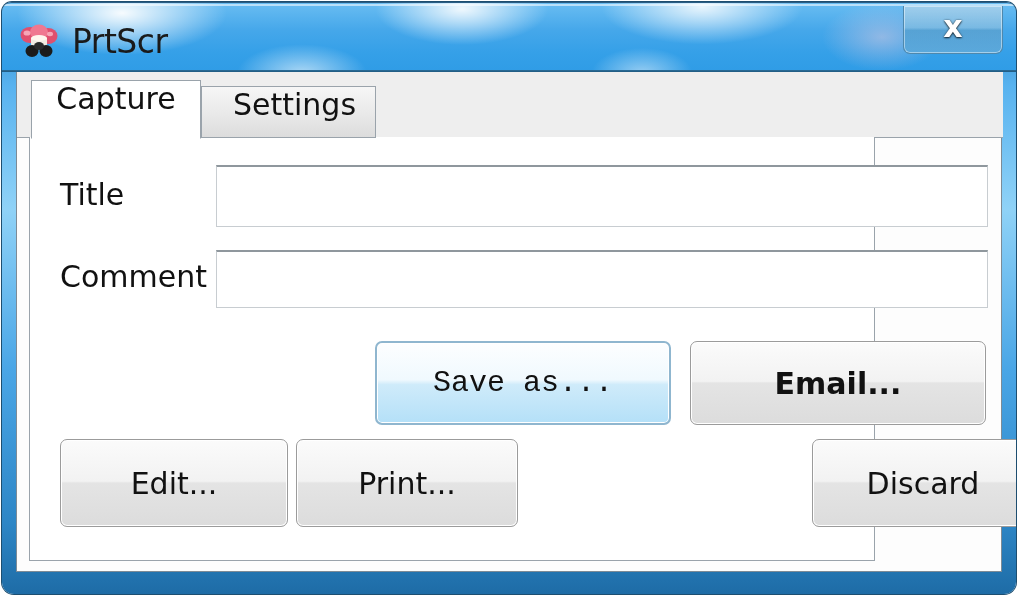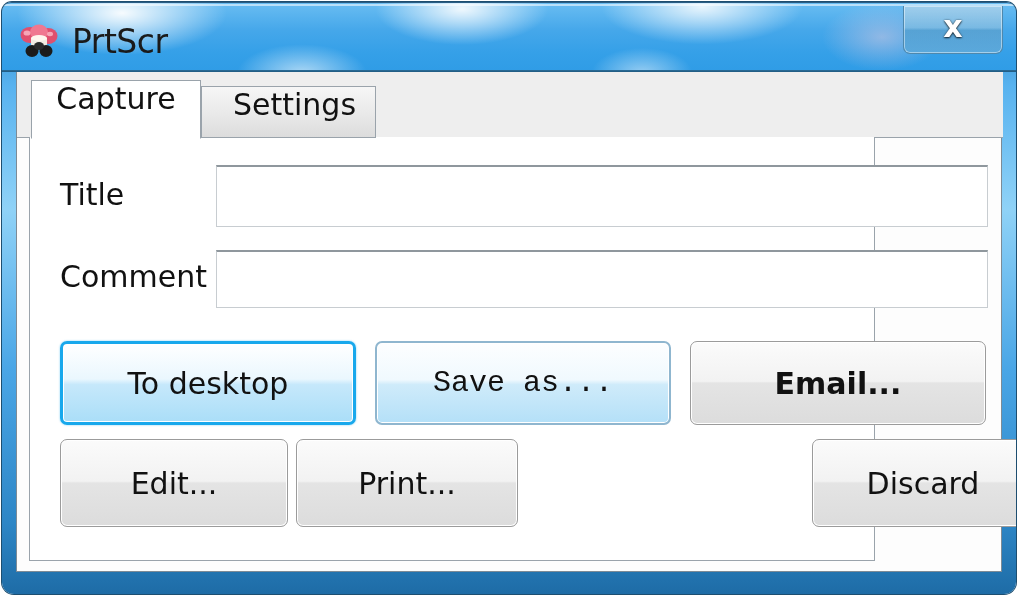--- a/index.html
+++ b/index.html
@@ -270,23 +270,20 @@
     </div>
 
     <div id="tabpanel">
 
       <div class="form-label" style="left:30px; top:40px;">Title</div>
       <input class="text-input" type="text" style="left: 186px; top: 28px; width: 772px; height: 62px;" value="" placeholder="">
 
       <div class="form-label" style="left:30px; top:122px;">Comment</div>
       <input class="text-input" type="text" style="left: 186px; top: 113px; width: 772px; height: 58px;" value="" placeholder="">
 
-      <div class="btn btn-focus" style="left:30px; top:204px; width:296px; height:84px;">
-        <span>To desktop</span>
-      </div>
       <div class="btn btn-blue" style="left:345px; top:204px; width:296px; height:84px;">
         <span>Save as...</span>
       </div>
       <div class="btn btn-gray" style="left:660px; top:204px; width:296px; height:84px;font-weight:bold;">
         <span>Email...</span>
       </div>
 
       <div class="btn btn-gray" style="left:266px; top:302px; width:222px; height:88px;">
         <span>Print...</span>
       </div>

